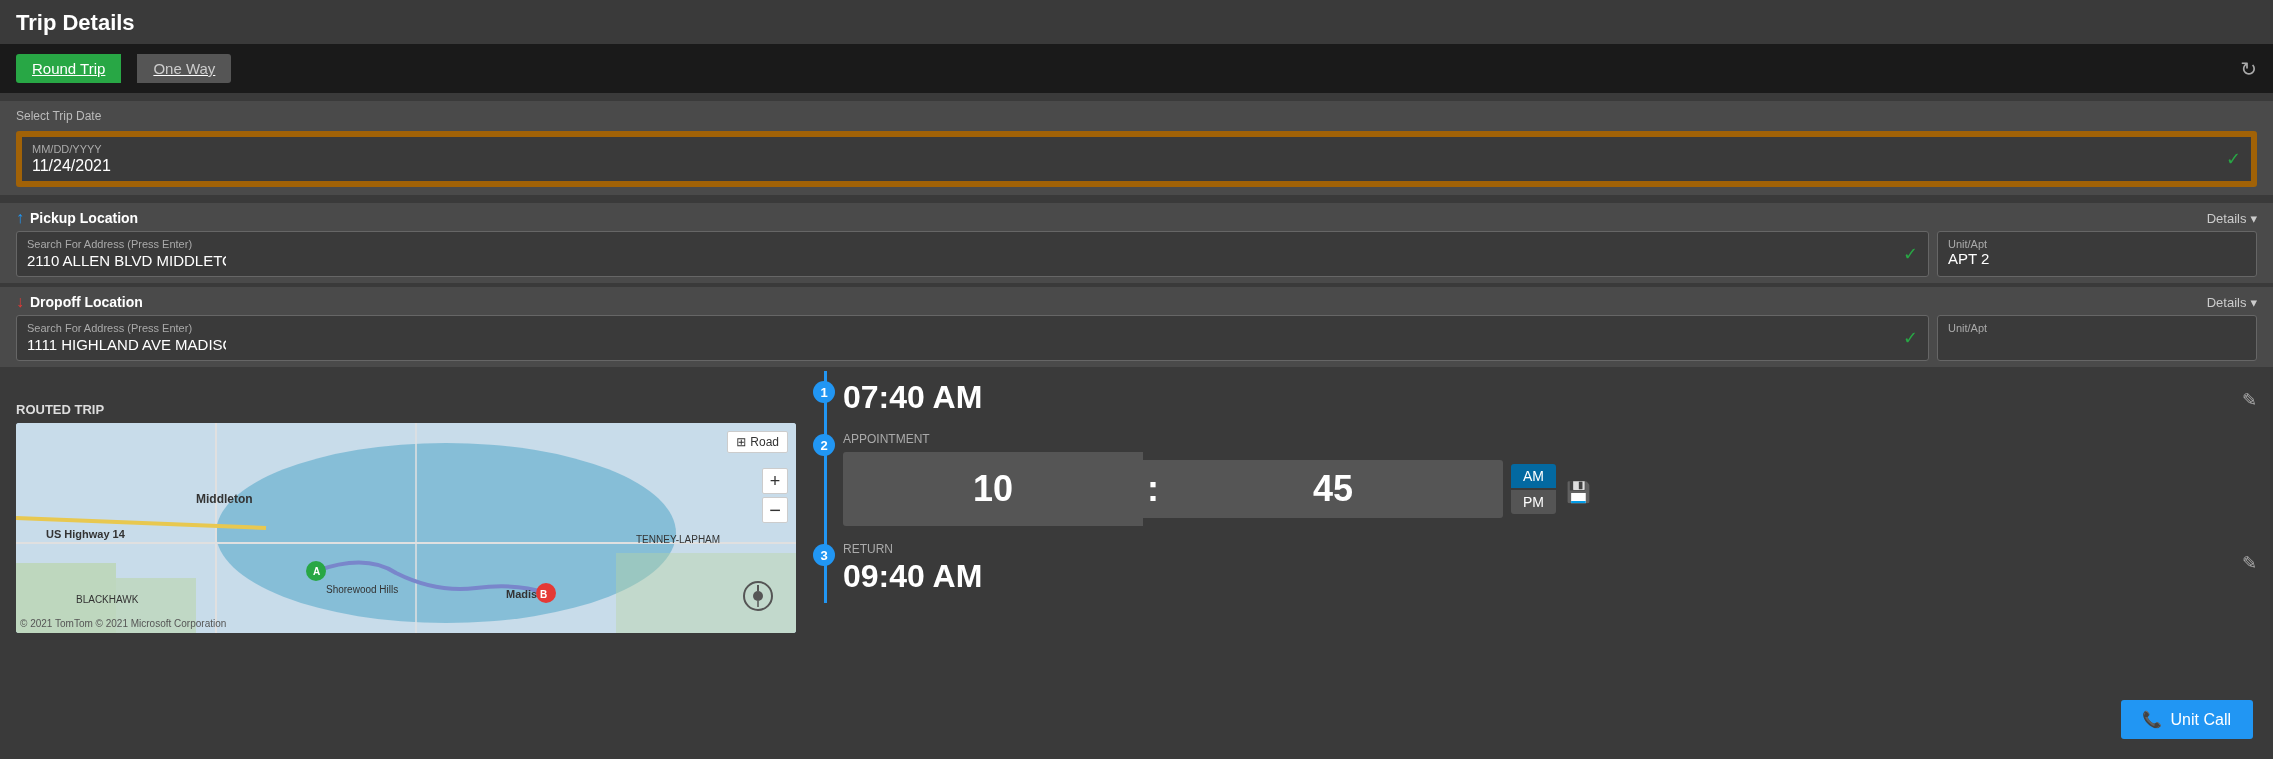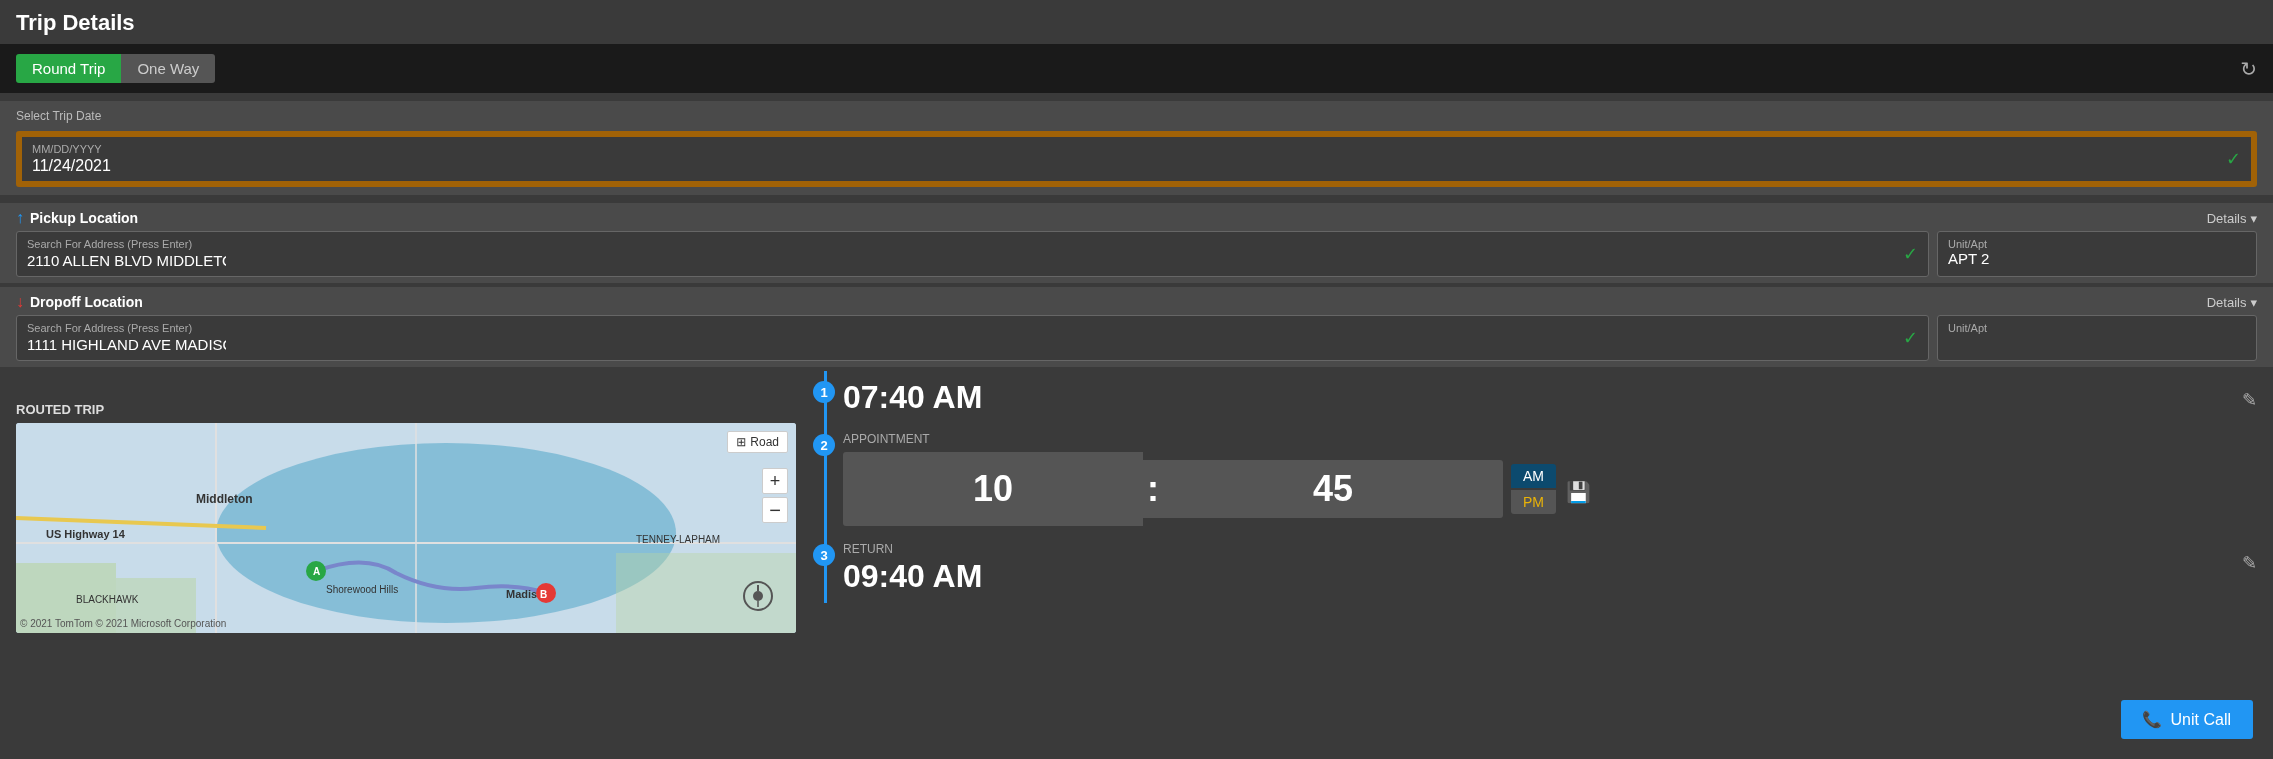--- a/index.html
+++ b/index.html
@@ -22,21 +22,22 @@
     .top-bar {
       background: #1a1a1a;
       padding: 10px 16px;
       display: flex;
       align-items: center;
       justify-content: space-between;
     }
 
     .trip-type-buttons {
       display: flex;
-      gap: 0;
+      gap: 16px;
+      text-decoration: underline;
     }
 
     .btn-round-trip {
       background: #28a745;
       color: #fff;
       border: none;
       padding: 6px 16px;
       font-size: 15px;
       cursor: pointer;
       border-radius: 3px 0 0 3px;
@@ -380,32 +381,32 @@
     }
 
     .ampm-group {
       display: flex;
       flex-direction: column;
       margin-left: 8px;
       gap: 2px;
     }
 
     .btn-am {
-      background: #0c4a6e;
+      background: #0369a1;
       color: #fff;
       border: none;
       padding: 4px 12px;
       font-size: 14px;
       cursor: pointer;
       border-radius: 3px 3px 0 0;
     }
 
     .btn-pm {
       background: #555;
-      color: #eab308;
+      color: #ffffff;
       border: none;
       padding: 4px 12px;
       font-size: 14px;
       cursor: pointer;
       border-radius: 0 0 3px 3px;
     }
 
     .save-icon-btn {
       background: none;
       border: none;

